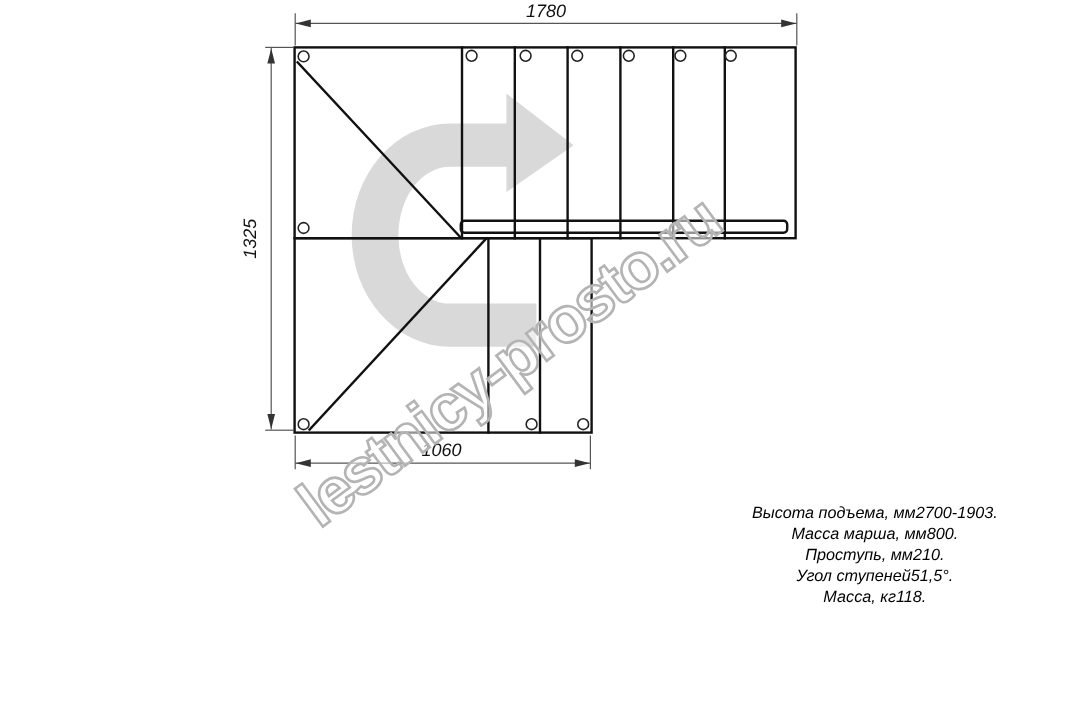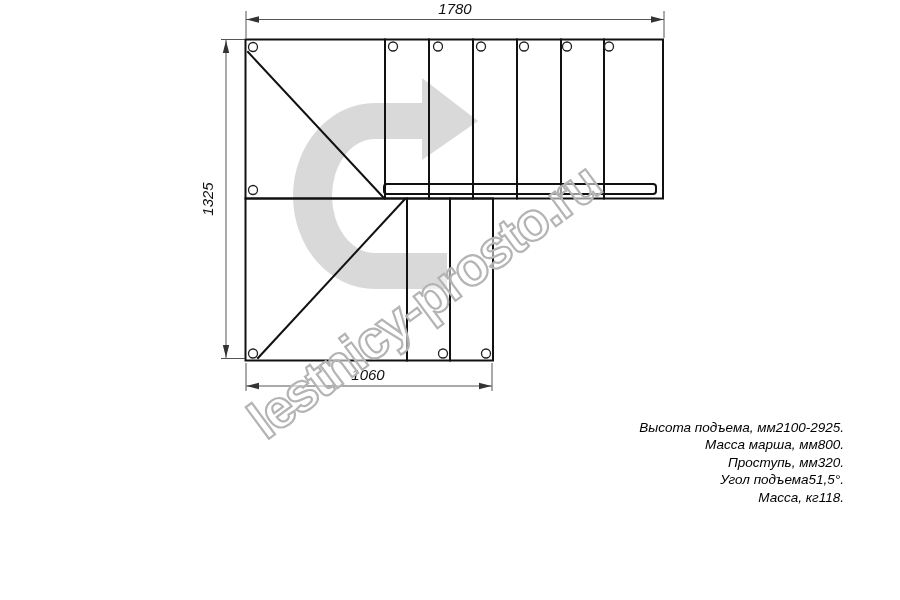--- a/index.html
+++ b/index.html
@@ -26,21 +26,21 @@
   }
   .specs{
     position:absolute;
     left:614px;top:419px;width:230px;
     font-style:italic;
     font-size:13.5px;
     color:#000;
   }
   .spec-row{
     display:flex;
-    justify-content:flex-end;
+    justify-content:center;
     height:17.4px;line-height:17.4px;
     white-space:nowrap;
   }
 </style>
 </head>
 <body>
 
 <div class="canvas">
   <svg width="900" height="600" viewBox="0 0 900 600">
 
@@ -104,32 +104,32 @@
       <path class="arrowhead" d="M491.5 386 L479 382.8 L479 389.2 Z"></path>
       <text class="dimtxt" x="368" y="380" text-anchor="middle">1060</text>
     </g>
 
     <text class="wm" x="266" y="441" transform="rotate(-36.5 266 441)" stroke="#b4b4b4">lestnicy-prosto.ru</text>
   </svg>
 
   <div class="specs">
     <div class="spec-row">
       <span>Высота подъема, мм</span>
-      <span>2100-2925.</span>
+      <span>2700-1903.</span>
     </div>
     <div class="spec-row">
       <span>Масса марша, мм</span>
       <span>800.</span>
     </div>
     <div class="spec-row">
       <span>Проступь, мм</span>
-      <span>320.</span>
+      <span>210.</span>
     </div>
     <div class="spec-row">
-      <span>Угол подъема</span>
+      <span>Угол ступеней</span>
       <span>51,5°.</span>
     </div>
     <div class="spec-row">
       <span>Масса, кг</span>
       <span>118.</span>
     </div>
   </div>
 </div>
 
 </body></html>

